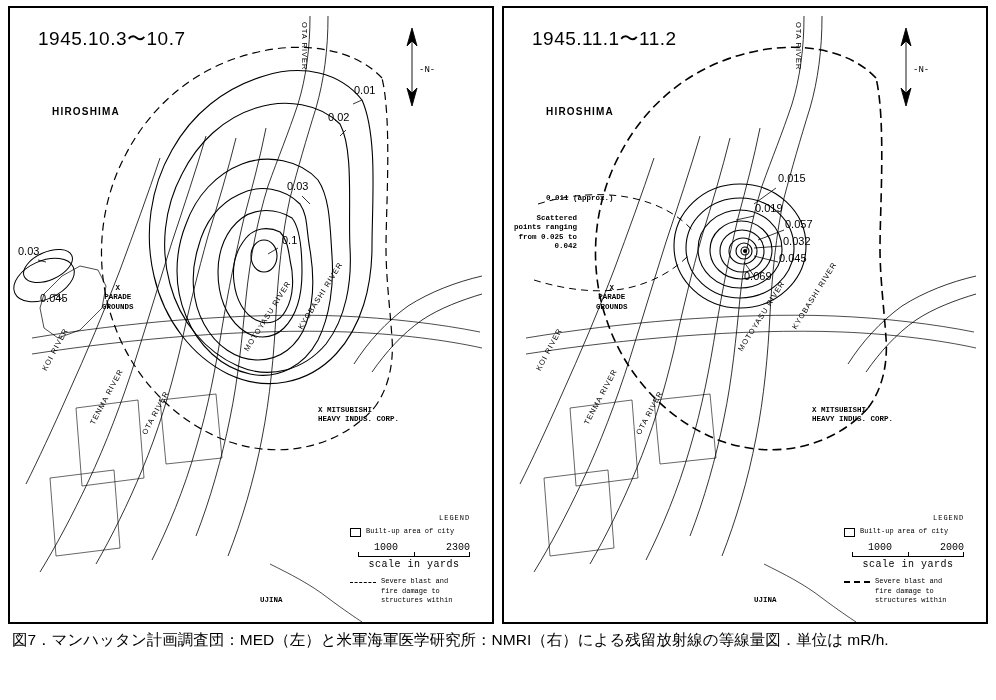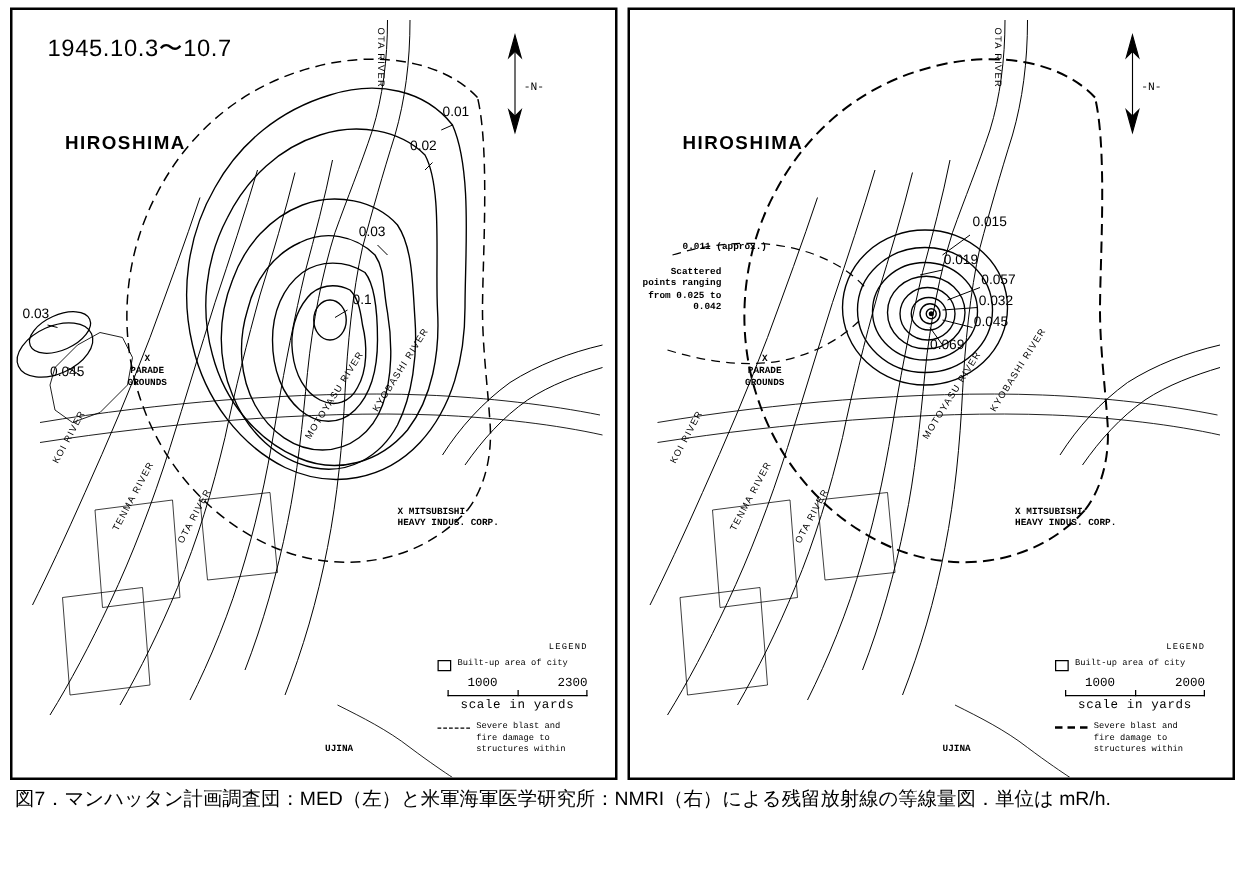--- a/index.html
+++ b/index.html
@@ -41,21 +41,21 @@
     position: absolute;
     left: 28px;
     top: 18px;
     font-size: 19px;
     letter-spacing: 0.5px;
     color: #000;
     white-space: nowrap;
   }
   .city-label {
     position: absolute;
-    font-size: 15px;
+    font-size: 10px;
     font-weight: bold;
     letter-spacing: 1.2px;
     color: #000;
   }
   .map-svg {
     position: absolute;
     left: 0; top: 0;
     width: 486px;
     height: 614px;
   }
@@ -290,20 +290,21 @@
         <div class="legend-row">
           <span class="legend-swatch-dash"></span>
           <span style="white-space:pre">Severe blast and
 fire damage to
 structures within</span>
         </div>
       </div>
     </div>
 
     <div class="panel">
+      <div class="panel-title">1945.11.1〜11.2</div>
       <div class="city-label" style="left:42px; top:98px;">HIROSHIMA</div>
 
       <svg class="map-svg" viewBox="0 0 486 614">
         <g fill="none" stroke="#000" stroke-width="0.8">
           <path d="M300 8 C300 40 296 70 288 96 C278 126 268 150 258 178 C248 210 240 250 236 290 C232 330 228 372 220 410 C212 450 200 492 186 528"></path>
           <path d="M318 8 C318 42 314 72 306 100 C296 132 288 160 280 190 C272 226 268 268 266 306 C264 346 260 390 252 430 C244 472 232 512 218 548"></path>
           <path d="M256 120 C250 150 242 180 234 210 C226 244 218 284 212 320 C206 358 198 400 186 440 C174 482 158 520 142 552"></path>
           <path d="M226 130 C218 162 208 196 198 228 C188 264 178 304 170 342 C160 384 148 424 132 462 C118 496 102 528 86 556"></path>
           <path d="M196 128 C186 162 174 198 162 234 C150 272 138 312 126 350 C112 394 96 436 78 474 C62 508 46 538 30 564"></path>
           <path d="M150 150 C138 186 124 224 110 262 C94 304 76 346 58 386 C42 422 28 452 16 476"></path>

